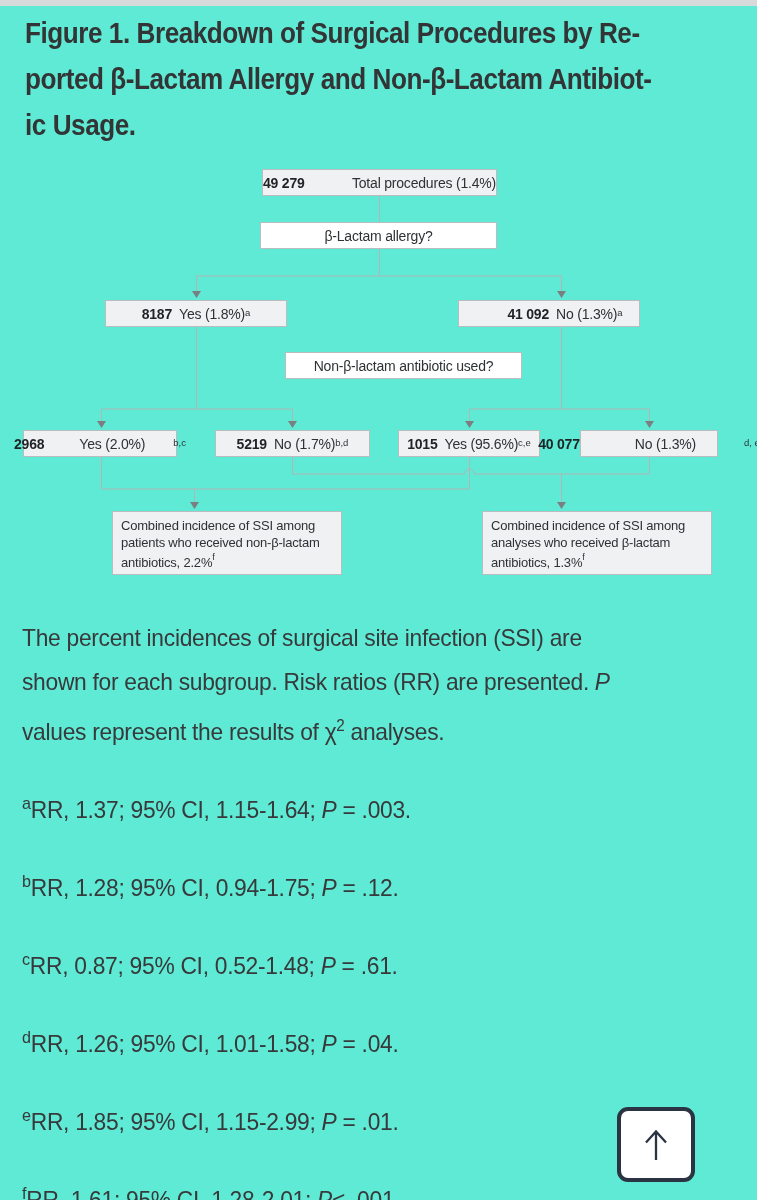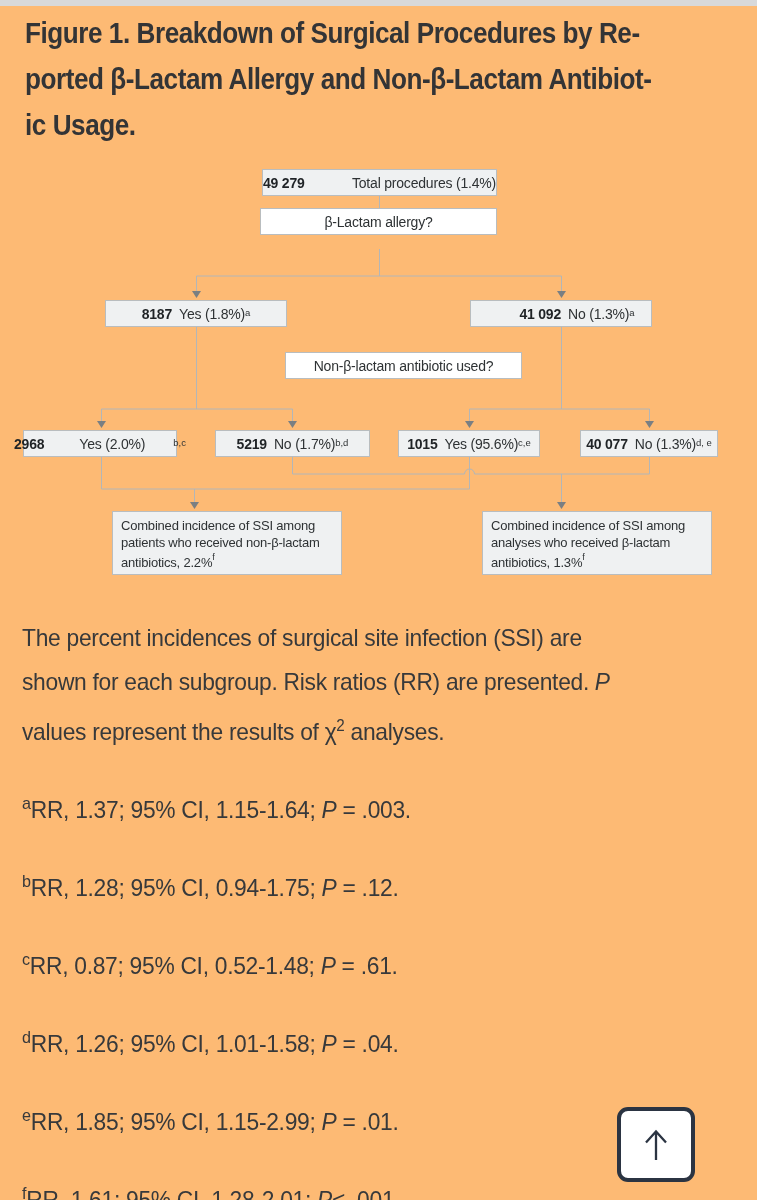--- a/index.html
+++ b/index.html
@@ -1,17 +1,17 @@
 <!DOCTYPE html>
 <html><head>
 <meta charset="utf-8">
 <style>
   html,body{margin:0;padding:0;background:#fff;}
   .page{
-    position:relative;width:757px;height:1200px;background:#fdba74;overflow:hidden;
+    position:relative;width:757px;height:1200px;background:#5eead4;overflow:hidden;
     font-family:"Liberation Sans","DejaVu Sans",sans-serif;color:#333436;
   }
   .top-divider{position:absolute;left:0;top:0;width:757px;height:6px;background:#d8d9da;}
   .fig-title{
     position:absolute;left:25px;top:10px;width:790px;
     font-size:29px;font-weight:bold;line-height:46px;letter-spacing:-0.5px;color:#333436;
     transform:scaleX(0.90);transform-origin:left top;white-space:nowrap;
   }
   .flow-svg{position:absolute;left:0;top:0;z-index:1;}
   .flow-line{stroke:#b2b6b8;stroke-width:1;fill:none;}
@@ -86,31 +86,31 @@
 
     <path class="flow-line" d="M101.5 457 V 489 M469.5 457 V 489 M101.5 489 H 469.5 M194.5 489 V 503"></path>
     <polygon class="flow-arrow" points="190,502 199,502 194.5,509"></polygon>
   </svg>
 
   <div class="box" style="left:262px;top:169px;width:235px;height:27px;justify-content:space-between;">
     <span class="cnt">49 279</span>
     <span>Total procedures (1.4%)</span>
   </div>
 
-  <div class="box white" style="left:260px;top:208px;width:237px;height:27px;text-align:center;">
+  <div class="box white" style="left:260px;top:222px;width:237px;height:27px;text-align:center;">
     <span>β-Lactam allergy?</span>
   </div>
 
   <div class="box" style="left:105px;top:300px;width:182px;height:27px;">
     <span class="cnt">8187</span>
     <span>Yes (1.8%)</span>
       <sup>a</sup>
   </div>
 
-  <div class="box" style="left:470px;top:300px;width:182px;height:27px;padding-left:32px;">
+  <div class="box" style="left:458px;top:300px;width:182px;height:27px;padding-left:32px;">
     <span class="cnt">41 092</span>
     <span>No (1.3%)</span>
       <sup>a</sup>
   </div>
 
   <div class="box white" style="left:260px;top:352px;width:237px;height:27px;margin-left:25px;">
     <span>Non-β-lactam antibiotic used?</span>
   </div>
 
   <div class="box" style="left:23px;top:430px;width:154px;height:27px;gap:28px;">
@@ -124,21 +124,21 @@
     <span>No (1.7%)</span>
       <sup>b,d</sup>
   </div>
 
   <div class="box" style="left:398px;top:430px;width:142px;height:27px;">
     <span class="cnt">1015</span>
     <span>Yes (95.6%)</span>
       <sup>c,e</sup>
   </div>
 
-  <div class="box" style="left:580px;top:430px;width:138px;height:27px;">
+  <div class="box" style="left:580px;top:430px;width:138px;height:27px;gap:48px;">
     <span class="cnt">40 077</span>
     <span>No (1.3%)</span>
       <sup>d, e</sup>
   </div>
 
   <div class="box combined" style="left:78px;top:511px;width:230px;height:64px;">
     <div>Combined incidence of SSI among</div>
     <div>patients who received non-β-lactam</div>
     <div><span>antibiotics, 2.2%</span><sup>f</sup></div>
   </div>

